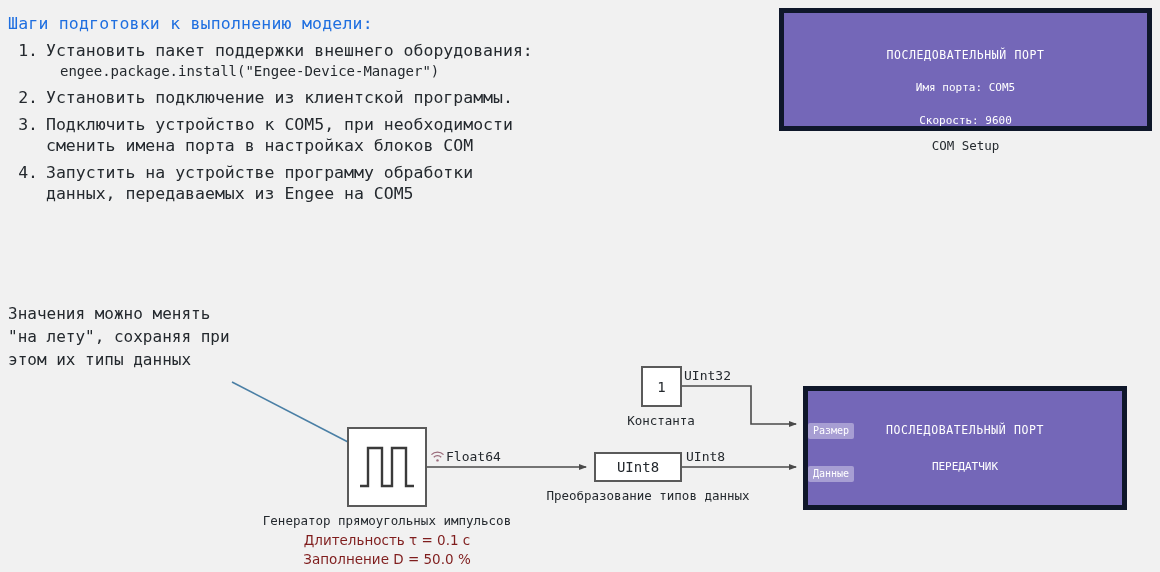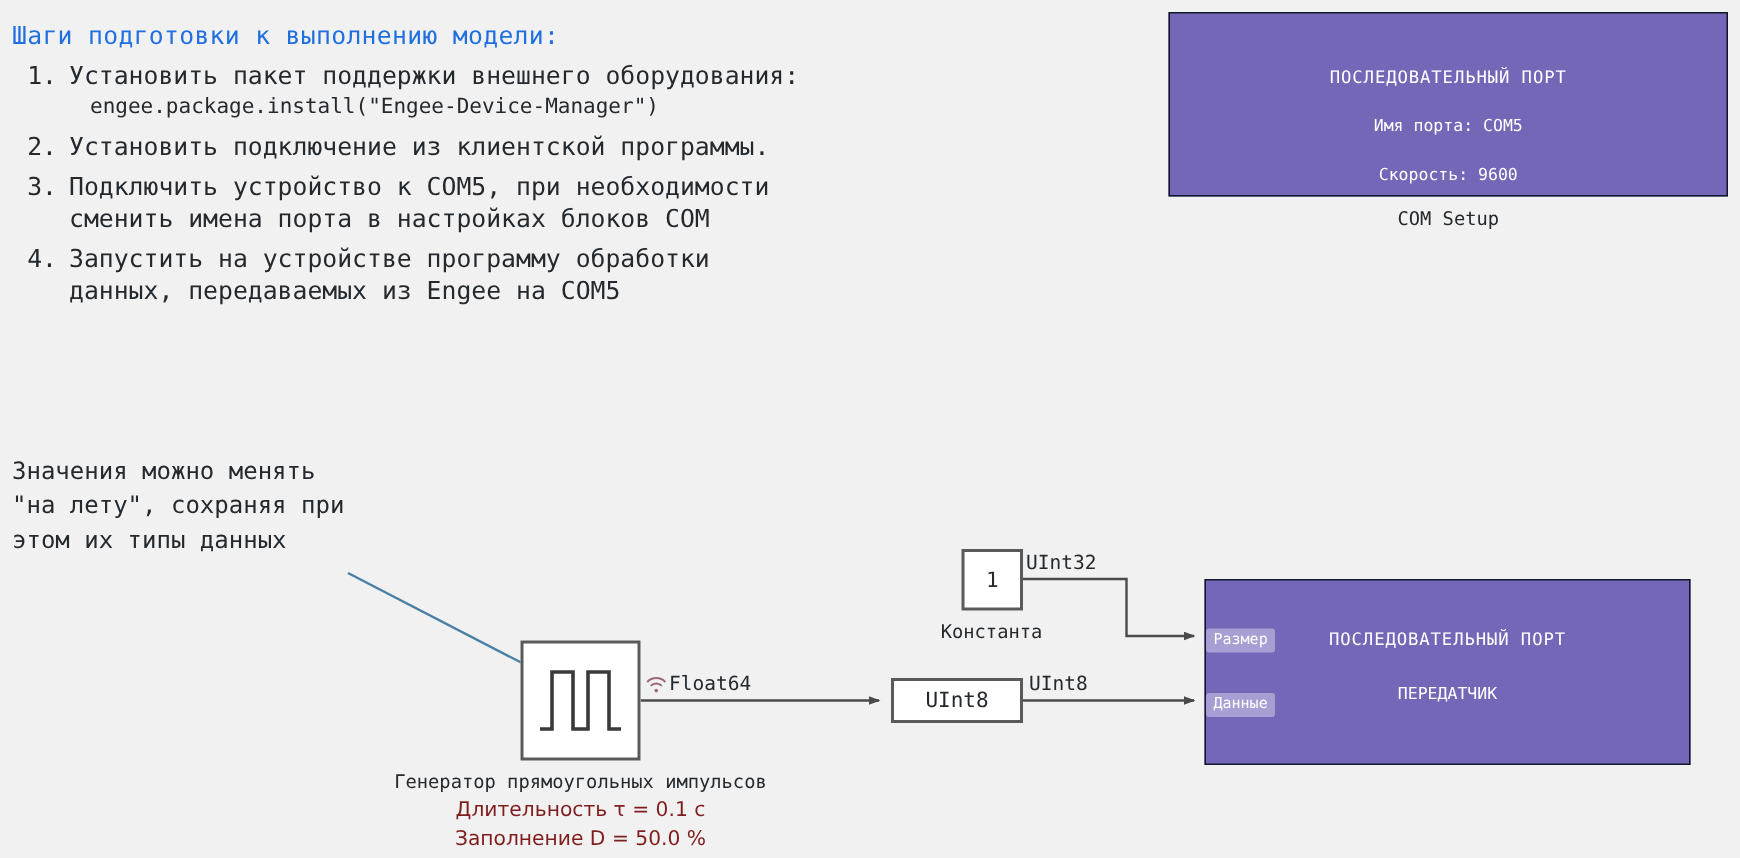--- a/index.html
+++ b/index.html
@@ -85,21 +85,21 @@
     top: 380px;
     width: 150px;
     height: 70px;
     pointer-events: none;
   }
 
   
   .purple-block {
     position: absolute;
     background: #7467b8;
-    border: 1px solid #0f172a;
+    border: 5px solid #0f172a;
     box-sizing: border-box;
     color: #ffffff;
     text-align: center;
   }
   .pb-title {
     font-size: 11.5px;
     letter-spacing: 0.6px;
     white-space: nowrap;
   }
   .pb-sub {
@@ -308,20 +308,21 @@
 
   <div class="white-block" id="const-block">
     <span>1</span>
   </div>
   <div class="block-caption" id="caption-const">Константа</div>
   <div class="wire-label" id="label-uint32">UInt32</div>
 
   <div class="white-block" id="convert-block">
     <span>UInt8</span>
   </div>
+  <div class="block-caption" id="caption-convert">Преобразование типов данных</div>
   <div class="wire-label" id="label-uint8-out">UInt8</div>
 
   <div class="white-block" id="pulse-block">
     <svg width="58" height="50" viewBox="0 0 58 50">
       <polyline points="2,44 10,44 10,6 24,6 24,44 34,44 34,6 48,6 48,44 56,44" fill="none" stroke="#3a3a3a" stroke-width="2.4"></polyline>
     </svg>
   </div>
   <svg class="wifi-icon" viewBox="0 0 16 14">
     <path d="M1.5,5 A9,9 0 0 1 14.5,5" fill="none" stroke="#9a6a7a" stroke-width="1.4"></path>
     <path d="M4,7.8 A5.5,5.5 0 0 1 12,7.8" fill="none" stroke="#9a6a7a" stroke-width="1.4"></path>

